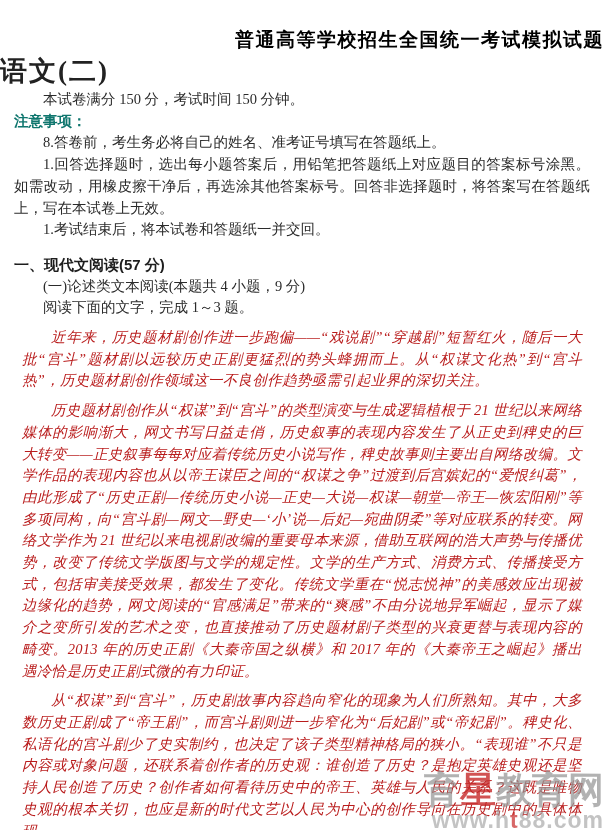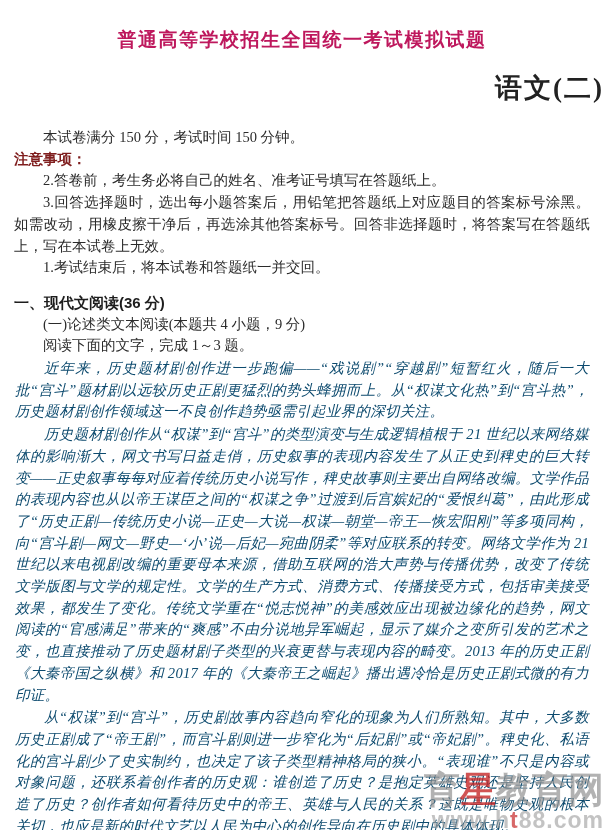--- a/index.html
+++ b/index.html
@@ -6,68 +6,66 @@
   .page{
     position:relative;
     width:604px;height:830px;
     background:#ffffff;
     overflow:hidden;
     font-family:"Liberation Serif","DejaVu Serif",serif;
     color:#2b2b2b;
   }
   .doc-title{
     padding-top:27px;
-    text-align:center;
+    text-align:right;
     font-size:19px;
     font-weight:bold;
     letter-spacing:1.5px;
-    color:#be185d;
+    color:#000000;
   }
   .doc-subtitle{
-    margin-top:17px;
-    text-align:right;
+    text-align:left;
     font-size:27px;
     font-weight:bold;
     letter-spacing:2px;
     color:#222;
   }
   .content{
     margin:0 14px;
     font-size:14.5px;
     line-height:21.7px;
     text-align:justify;
   }
   .exam-info{
-    margin-top:21px;
     text-indent:2em;
   }
   .notice-heading{
     font-family:"Liberation Sans","DejaVu Sans",sans-serif;
     font-weight:bold;
-    color:#7f1d1d;
+    color:#0f766e;
   }
   .notice-item{
     text-indent:2em;
     margin:0;
   }
   .section-heading{
     margin-top:13px;
     font-family:"Liberation Sans","DejaVu Sans",sans-serif;
     font-weight:bold;
     font-size:15px;
     color:#1d1d1d;
   }
   .sub-line{
     text-indent:2em;
   }
   .passage p{
-    margin:1px;
+    margin:8px;
     text-indent:2em;
     font-style:italic;
-    color:#0c4a6e;
+    color:#b91c1c;
     letter-spacing:0.3px;
   }
   .watermark{
     position:absolute;
     right:0px;
     top:772px;
     width:180px;
     text-align:right;
     z-index:3;
     pointer-events:none;
@@ -105,25 +103,25 @@
   <div class="doc-title">普通高等学校招生全国统一考试模拟试题</div>
 
   <div class="doc-subtitle">语文(二)</div>
 
   <div class="content">
 
     <div class="exam-info">本试卷满分 150 分，考试时间 150 分钟。</div>
 
     <div class="notice-heading">注意事项：</div>
 
-    <p class="notice-item">2.答卷前，考生务必将自己的姓名、准考证号填写在答题纸上。</p>
-    <p class="notice-item">3.回答选择题时，选出每小题答案后，用铅笔把答题纸上对应题目的答案标号涂黑。如需改动，用橡皮擦干净后，再选涂其他答案标号。回答非选择题时，将答案写在答题纸上，写在本试卷上无效。</p>
+    <p class="notice-item">8.答卷前，考生务必将自己的姓名、准考证号填写在答题纸上。</p>
+    <p class="notice-item">1.回答选择题时，选出每小题答案后，用铅笔把答题纸上对应题目的答案标号涂黑。如需改动，用橡皮擦干净后，再选涂其他答案标号。回答非选择题时，将答案写在答题纸上，写在本试卷上无效。</p>
     <p class="notice-item">1.考试结束后，将本试卷和答题纸一并交回。</p>
 
-    <div class="section-heading">一、现代文阅读(36 分)</div>
+    <div class="section-heading">一、现代文阅读(57 分)</div>
 
     <div class="sub-line">(一)论述类文本阅读(本题共 4 小题，9 分)</div>
 
     <div class="sub-line">阅读下面的文字，完成 1～3 题。</div>
 
     <div class="passage">
       <p>近年来，历史题材剧创作进一步跑偏——“戏说剧”“穿越剧”短暂红火，随后一大批“宫斗”题材剧以远较历史正剧更猛烈的势头蜂拥而上。从“权谋文化热”到“宫斗热”，历史题材剧创作领域这一不良创作趋势亟需引起业界的深切关注。</p>
       <p>历史题材剧创作从“权谋”到“宫斗”的类型演变与生成逻辑植根于 21 世纪以来网络媒体的影响渐大，网文书写日益走俏，历史叙事的表现内容发生了从正史到稗史的巨大转变——正史叙事每每对应着传统历史小说写作，稗史故事则主要出自网络改编。文学作品的表现内容也从以帝王谋臣之间的“权谋之争”过渡到后宫嫔妃的“爱恨纠葛”，由此形成了“历史正剧—传统历史小说—正史—大说—权谋—朝堂—帝王—恢宏阳刚”等多项同构，向“宫斗剧—网文—野史—‘小’说—后妃—宛曲阴柔”等对应联系的转变。网络文学作为 21 世纪以来电视剧改编的重要母本来源，借助互联网的浩大声势与传播优势，改变了传统文学版图与文学的规定性。文学的生产方式、消费方式、传播接受方式，包括审美接受效果，都发生了变化。传统文学重在“悦志悦神”的美感效应出现被边缘化的趋势，网文阅读的“官感满足”带来的“爽感”不由分说地异军崛起，显示了媒介之变所引发的艺术之变，也直接推动了历史题材剧子类型的兴衰更替与表现内容的畸变。2013 年的历史正剧《大秦帝国之纵横》和 2017 年的《大秦帝王之崛起》播出遇冷恰是历史正剧式微的有力印证。</p>
       <p>从“权谋”到“宫斗”，历史剧故事内容趋向窄化的现象为人们所熟知。其中，大多数历史正剧成了“帝王剧”，而宫斗剧则进一步窄化为“后妃剧”或“帝妃剧”。稗史化、私语化的宫斗剧少了史实制约，也决定了该子类型精神格局的狭小。“表现谁”不只是内容或对象问题，还联系着创作者的历史观：谁创造了历史？是抱定英雄史观还是坚持人民创造了历史？创作者如何看待历史中的帝王、英雄与人民的关系？这既是唯物史观的根本关切，也应是新的时代文艺以人民为中心的创作导向在历史剧中的具体体现。</p>
 

